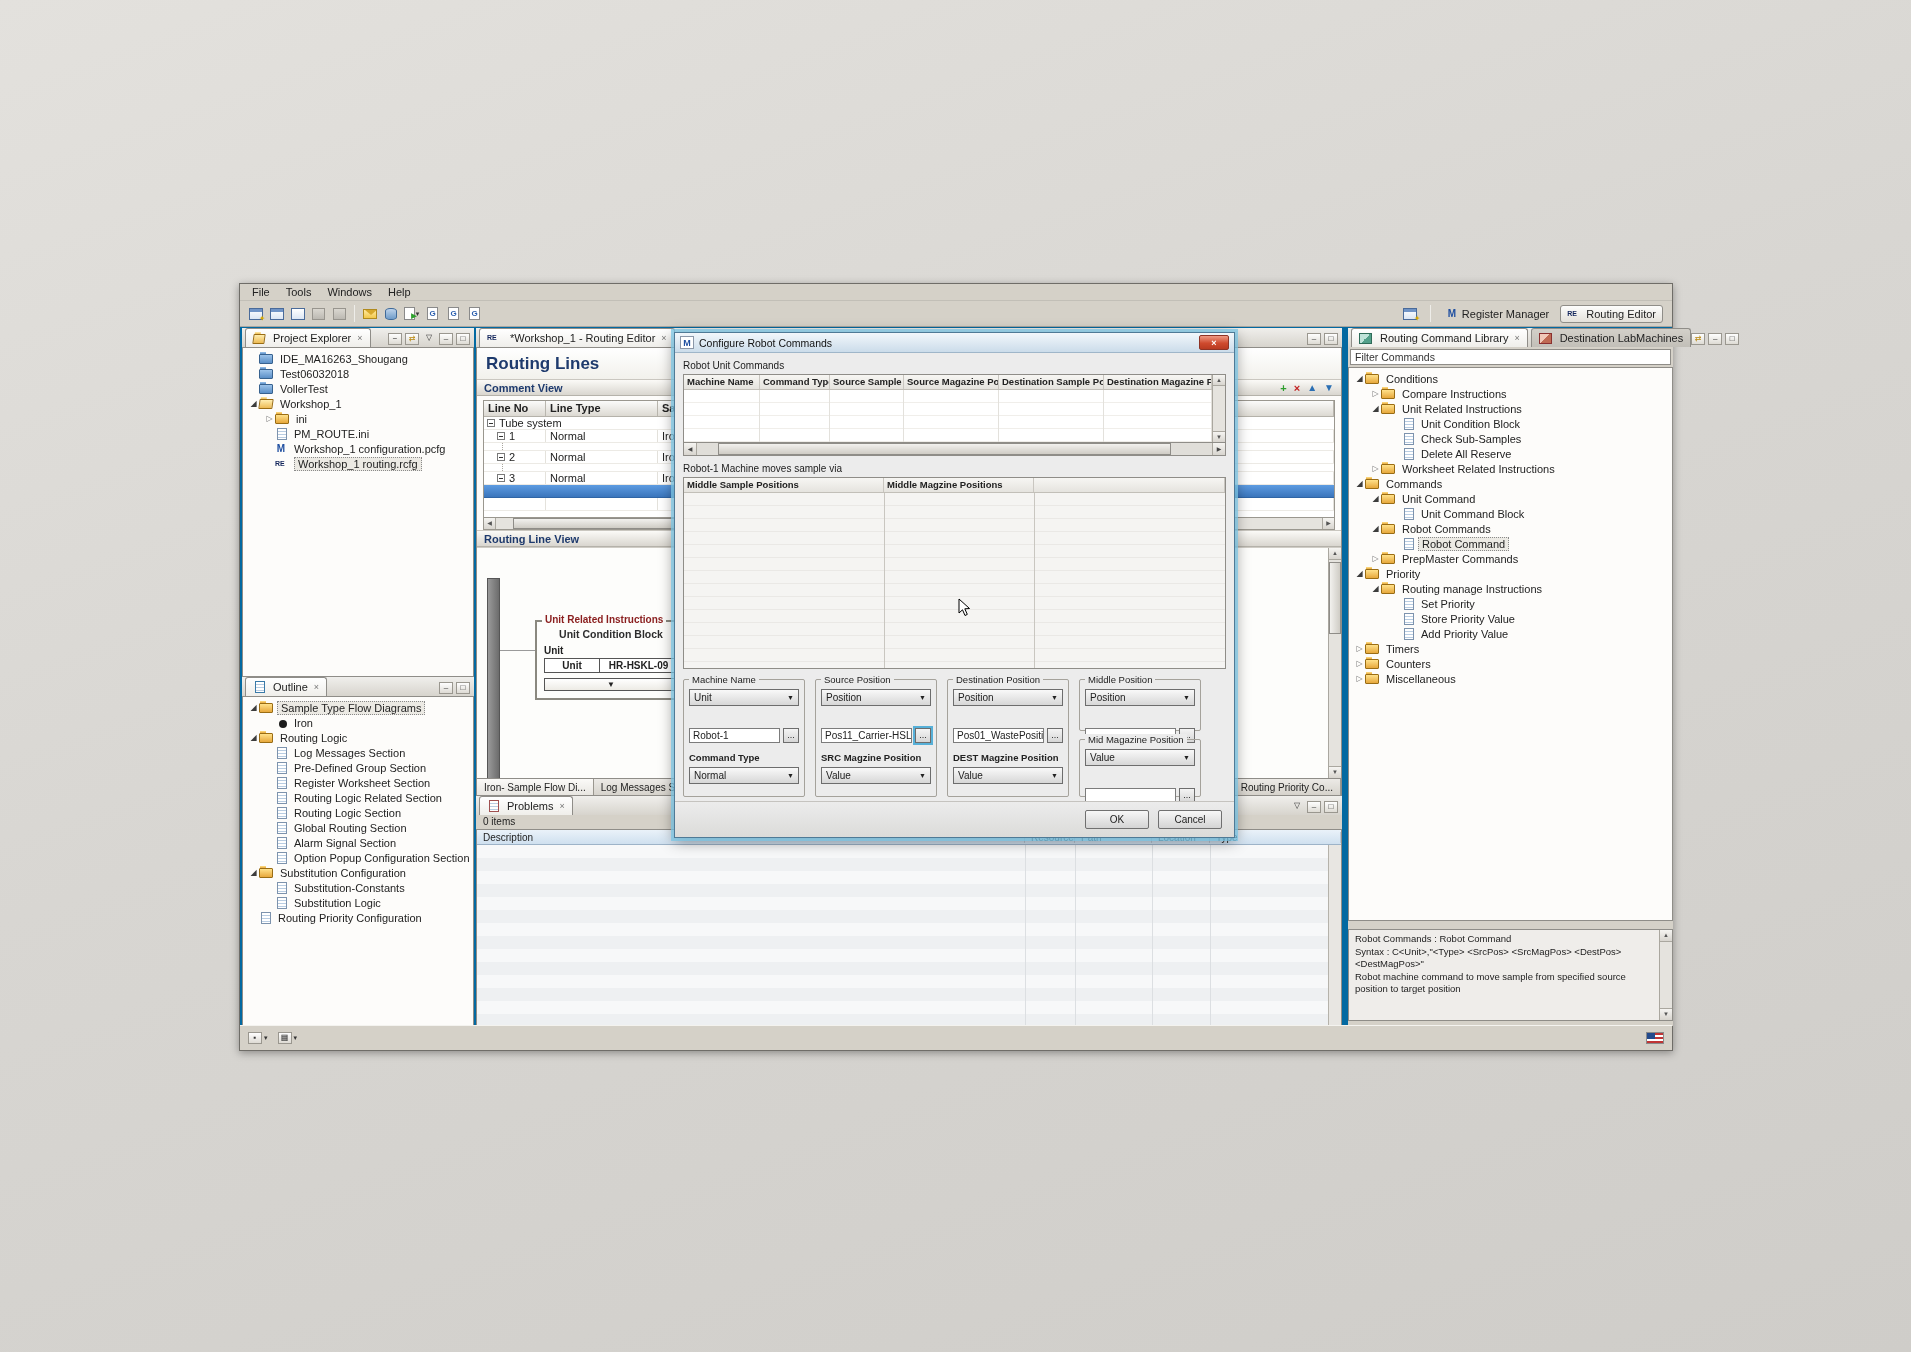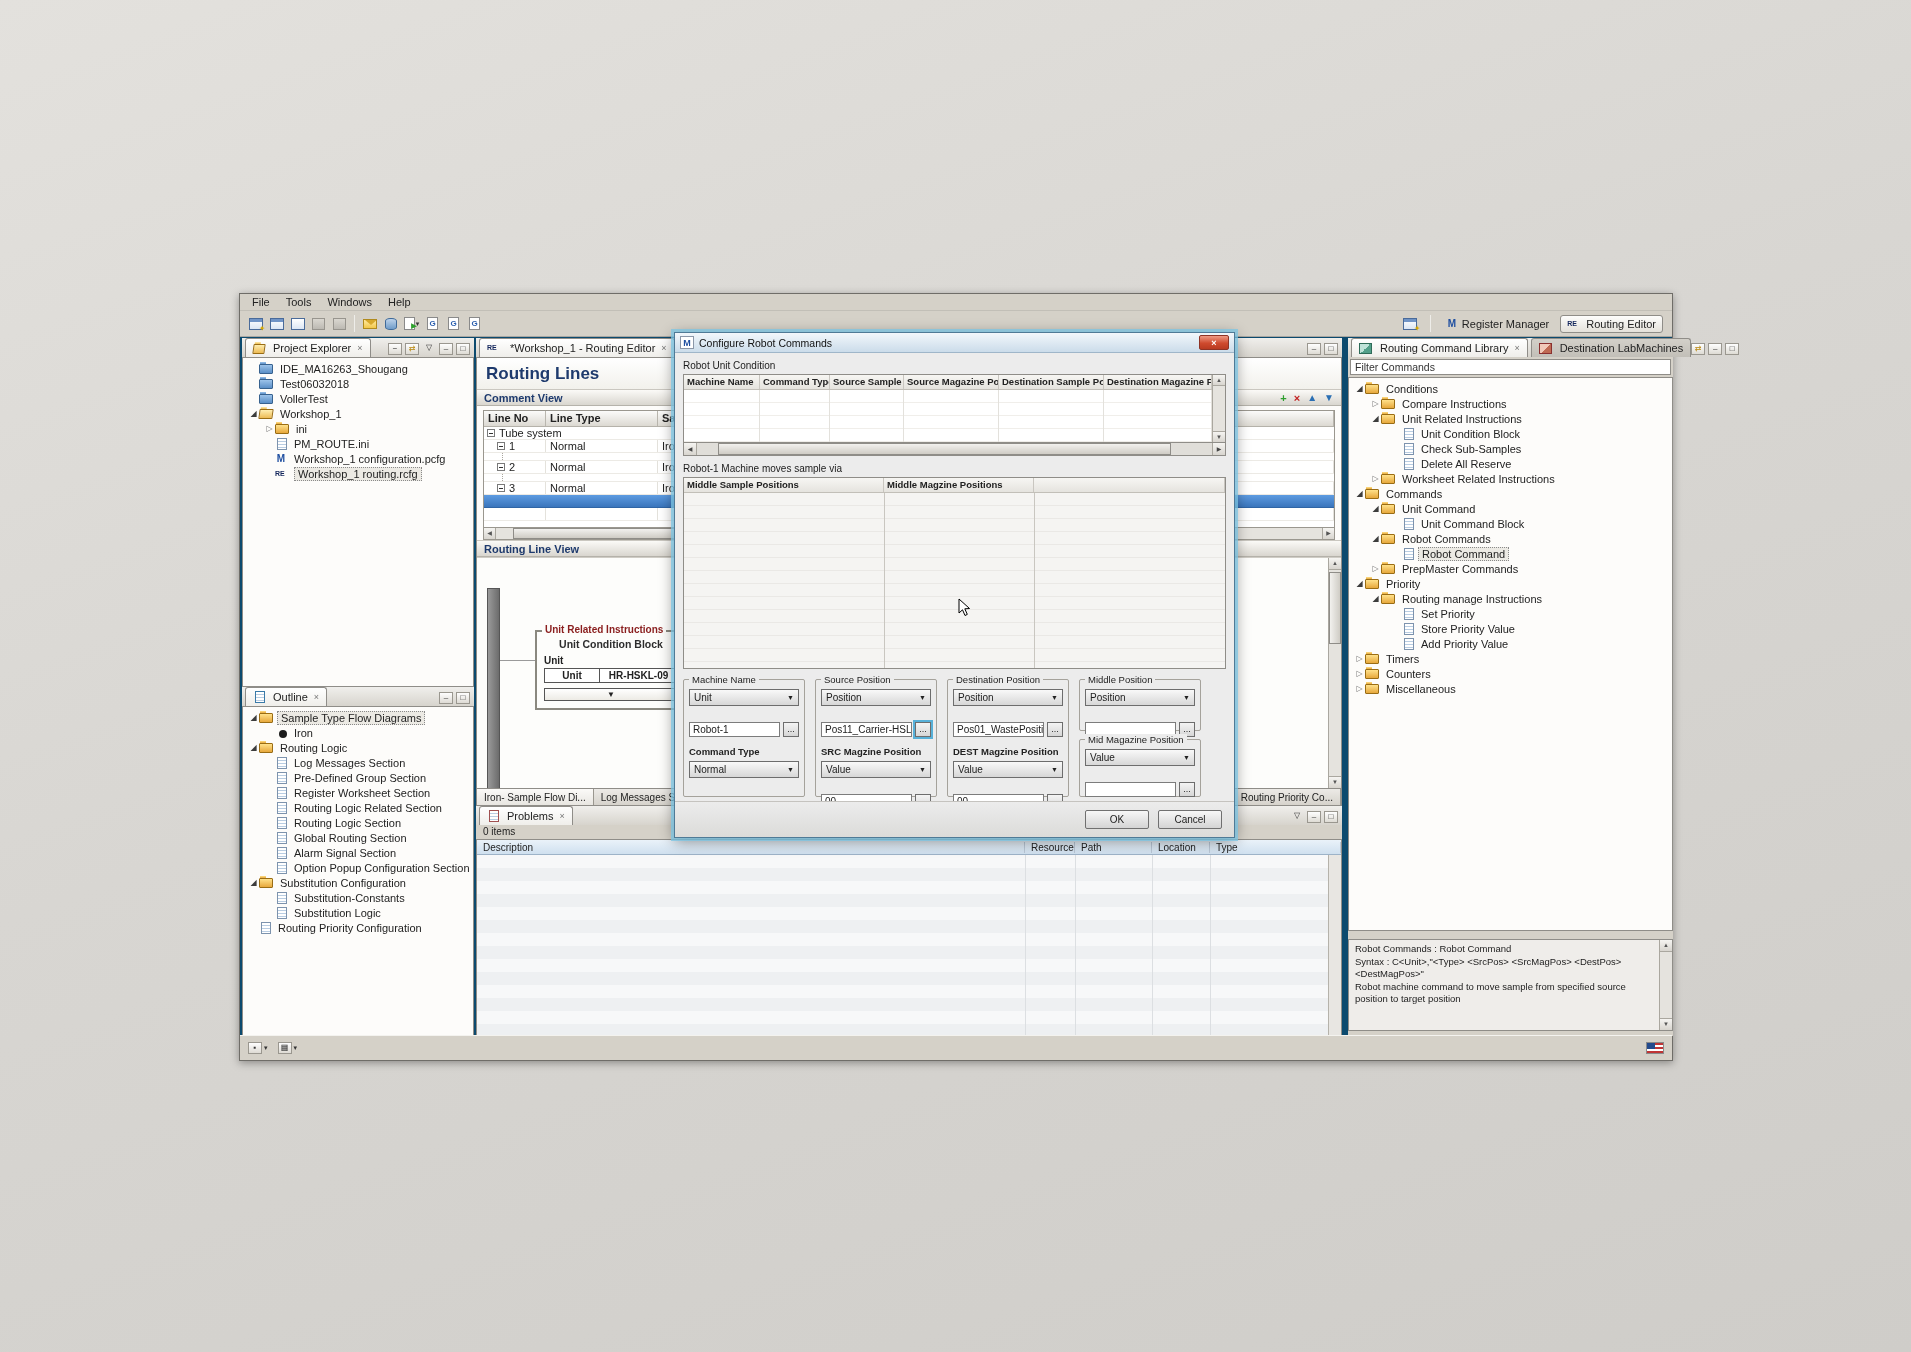--- a/index.html
+++ b/index.html
@@ -1,21 +1,21 @@
 <!DOCTYPE html>
 <html><head>
 <meta charset="utf-8">
 <style>
   *{box-sizing:border-box;margin:0;padding:0}
   html,body{width:1911px;height:1352px;overflow:hidden}
   body{font-family:"Liberation Sans",sans-serif;font-size:11px;color:#222;
        background:linear-gradient(160deg,#e3e1dd 0%,#d8d6d2 45%,#cfcdc9 100%);position:relative}
 
   
-  .win{position:absolute;left:239px;top:293px;width:1434px;height:768px;background:#0c4a6e;
+  .win{position:absolute;left:239px;top:283px;width:1434px;height:768px;background:#0369a1;
        border:1px solid #6f6d68;box-shadow:0 2px 8px rgba(0,0,0,.35)}
   .menubar{height:17px;display:flex;align-items:center;padding:1px 4px;border-bottom:1px solid #c2bfb7;background:#d5d1c8}
   .menubar span{padding:1px 8px;cursor:default}
   .toolbar{height:26px;display:flex;align-items:center;padding:2px 5px;border-bottom:1px solid #a9a6a0;background:#d5d1c8}
   .tbi{width:21px;height:20px;display:flex;align-items:center;justify-content:center;position:relative}
   .tbsep{width:1px;height:17px;background:#a8a59e;border-right:1px solid #eeede9;margin:0 4px}
   .ddarw{font-size:7px;color:#333;margin-left:1px}
 
   
   .ti-box{width:14px;height:12px;border:1px solid #4a6b9a;background:linear-gradient(#fff,#dce6f4);position:relative}
@@ -175,21 +175,21 @@
   .dmbody{position:absolute;left:0;right:0;top:15px;bottom:0;background:repeating-linear-gradient(180deg,#f5f4f2 0 12px,#eae8e5 12px 13px)}
   .dmline{position:absolute;top:0;bottom:0;width:1px;background:#c9c6c0}
 
   .dform{display:flex;gap:10px;margin-top:10px}
   .fcol{width:122px}
   .fgroup{border:1px solid #a5a29b;border-radius:2px;padding:9px 5px 6px;position:relative;height:118px}
   .fgroup.h54{height:52px}.fgroup.h56{height:58px;margin-top:8px}
   .lg{position:absolute;top:-6px;left:5px;background:#ececec;padding:0 3px;font-size:9.5px;color:#222}
   .combo{height:17px;border:1px solid #6d6d6d;background:linear-gradient(#f9f9f9,#d7d7d7);display:flex;align-items:center;padding:0 4px;font-size:10px;position:relative}
   .combo .ca{margin-left:auto;font-size:7px;color:#222}
-  .frow{display:flex;gap:3px;margin-top:16px;align-items:center}
+  .frow{display:flex;gap:3px;margin-top:22px;align-items:center}
   .tfield{flex:1;height:15px;border:1px solid #7c7c7c;background:#fff;padding:0 3px;font-size:10px;line-height:14px;overflow:hidden;white-space:nowrap}
   .dots{width:16px;height:15px;flex:none;border:1px solid #6d6d6d;background:linear-gradient(#f4f4f4,#d6d6d6);text-align:center;line-height:12px;font-size:9px}
   .dots.focus{outline:2px solid #57b0d8}
   .flabel{margin:9px 0 0;font-size:9.5px;font-weight:bold;color:#222}
   .flabel+.combo{margin-top:4px}
   .addrow{margin-top:12px;display:flex;gap:7px}
   .sqbtn{width:22px;height:19px;border:1px solid #8f8d88;background:linear-gradient(#fdfdfd,#e2e0db);
          display:flex;align-items:center;justify-content:center;font-weight:bold;font-size:13px}
   .sqbtn .p{color:#2e9e2e}.sqbtn .d{color:#cc2020;font-size:12px}
   .dlgft{position:absolute;left:0;right:0;bottom:0;height:36px;background:linear-gradient(#ececec,#dbdbd9);
@@ -717,21 +717,21 @@
   </div>
 </div>
 
 <div class="dlg">
   <div class="dlgtb">
     <div class="dlgic">M</div>
     <span class="dlgtitle">Configure Robot Commands</span>
     <div class="dlgclose">×</div>
   </div>
   <div class="dlgbody">
-    <div class="dlab">Robot Unit Condition</div>
+    <div class="dlab">Robot Unit Commands</div>
 
     <div class="dtwrap">
       <div class="dtmain">
         <div class="dthead">
           <div>Machine Name</div>
           <div>Command Type</div>
           <div>Source Sample Positi...</div>
           <div>Source Magazine Position</div>
           <div>Destination Sample Position</div>
           <div>Destination Magazine Position</div>

